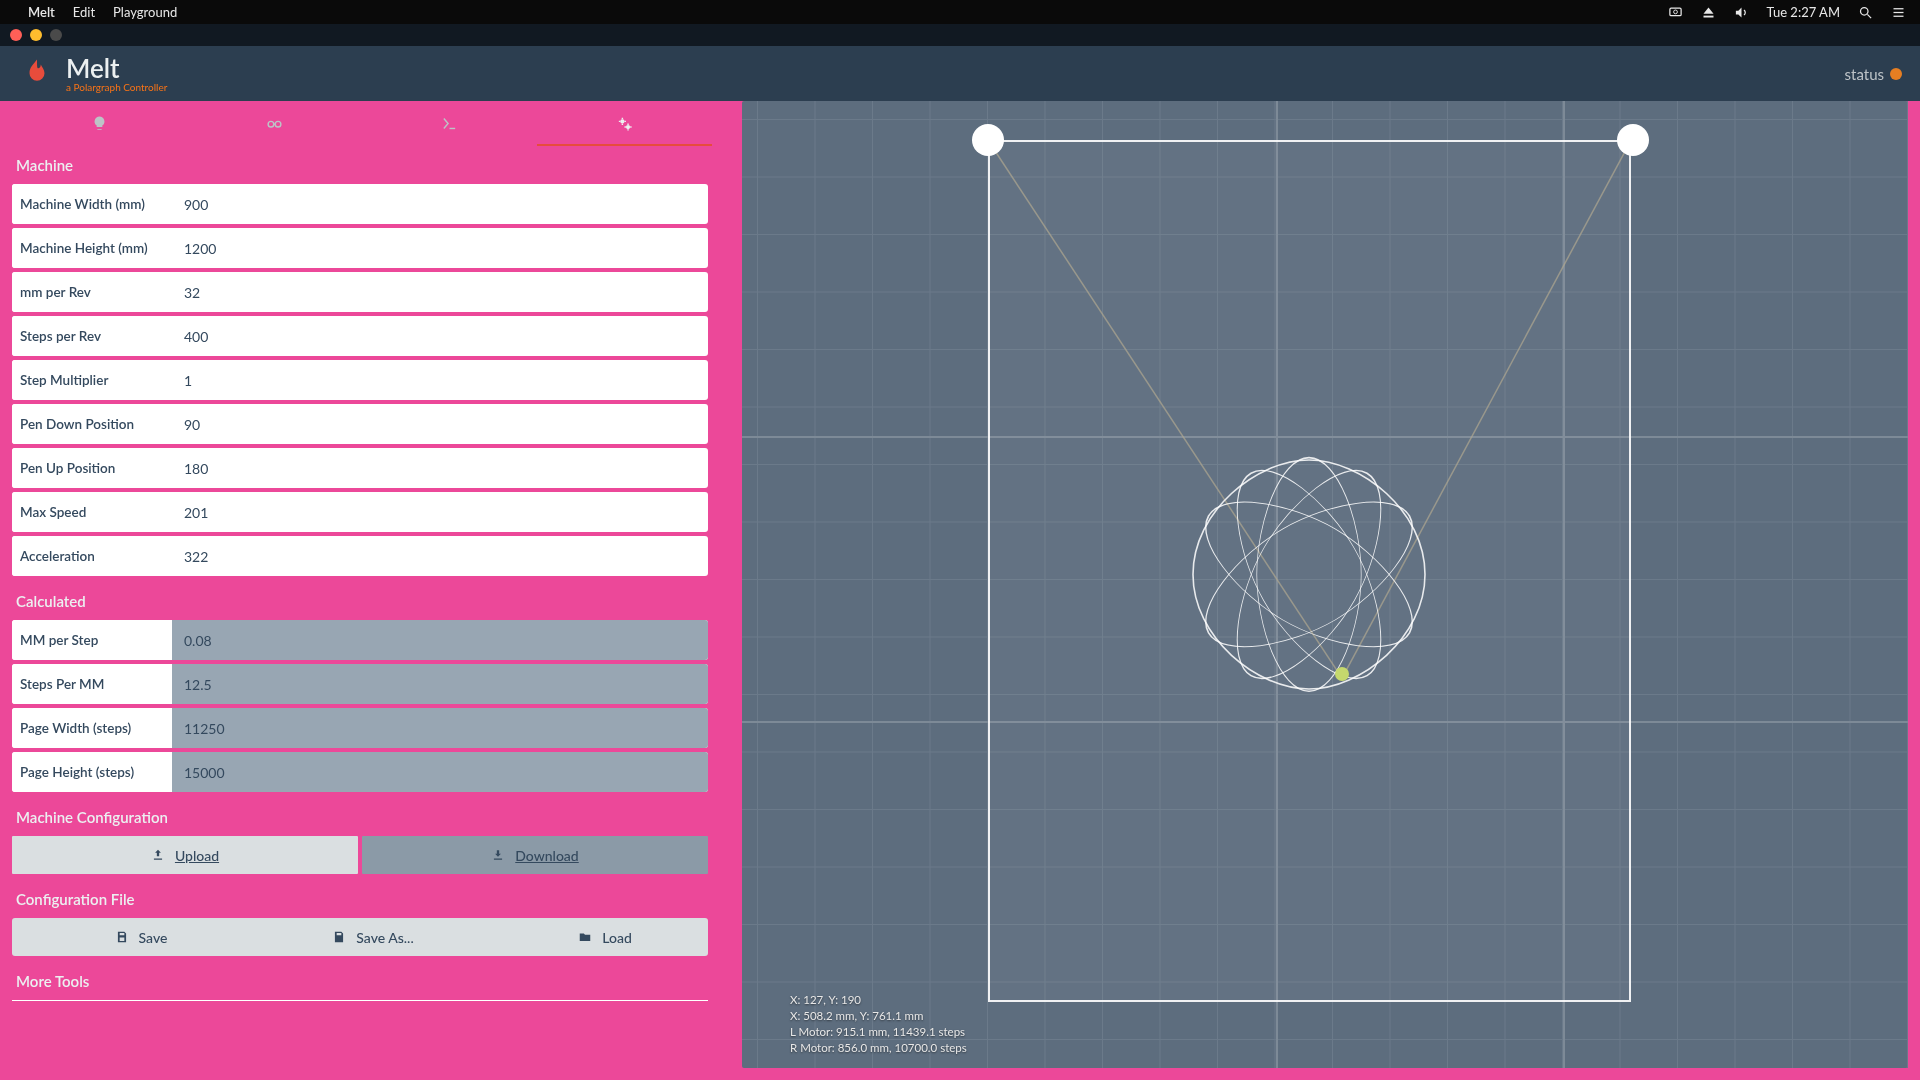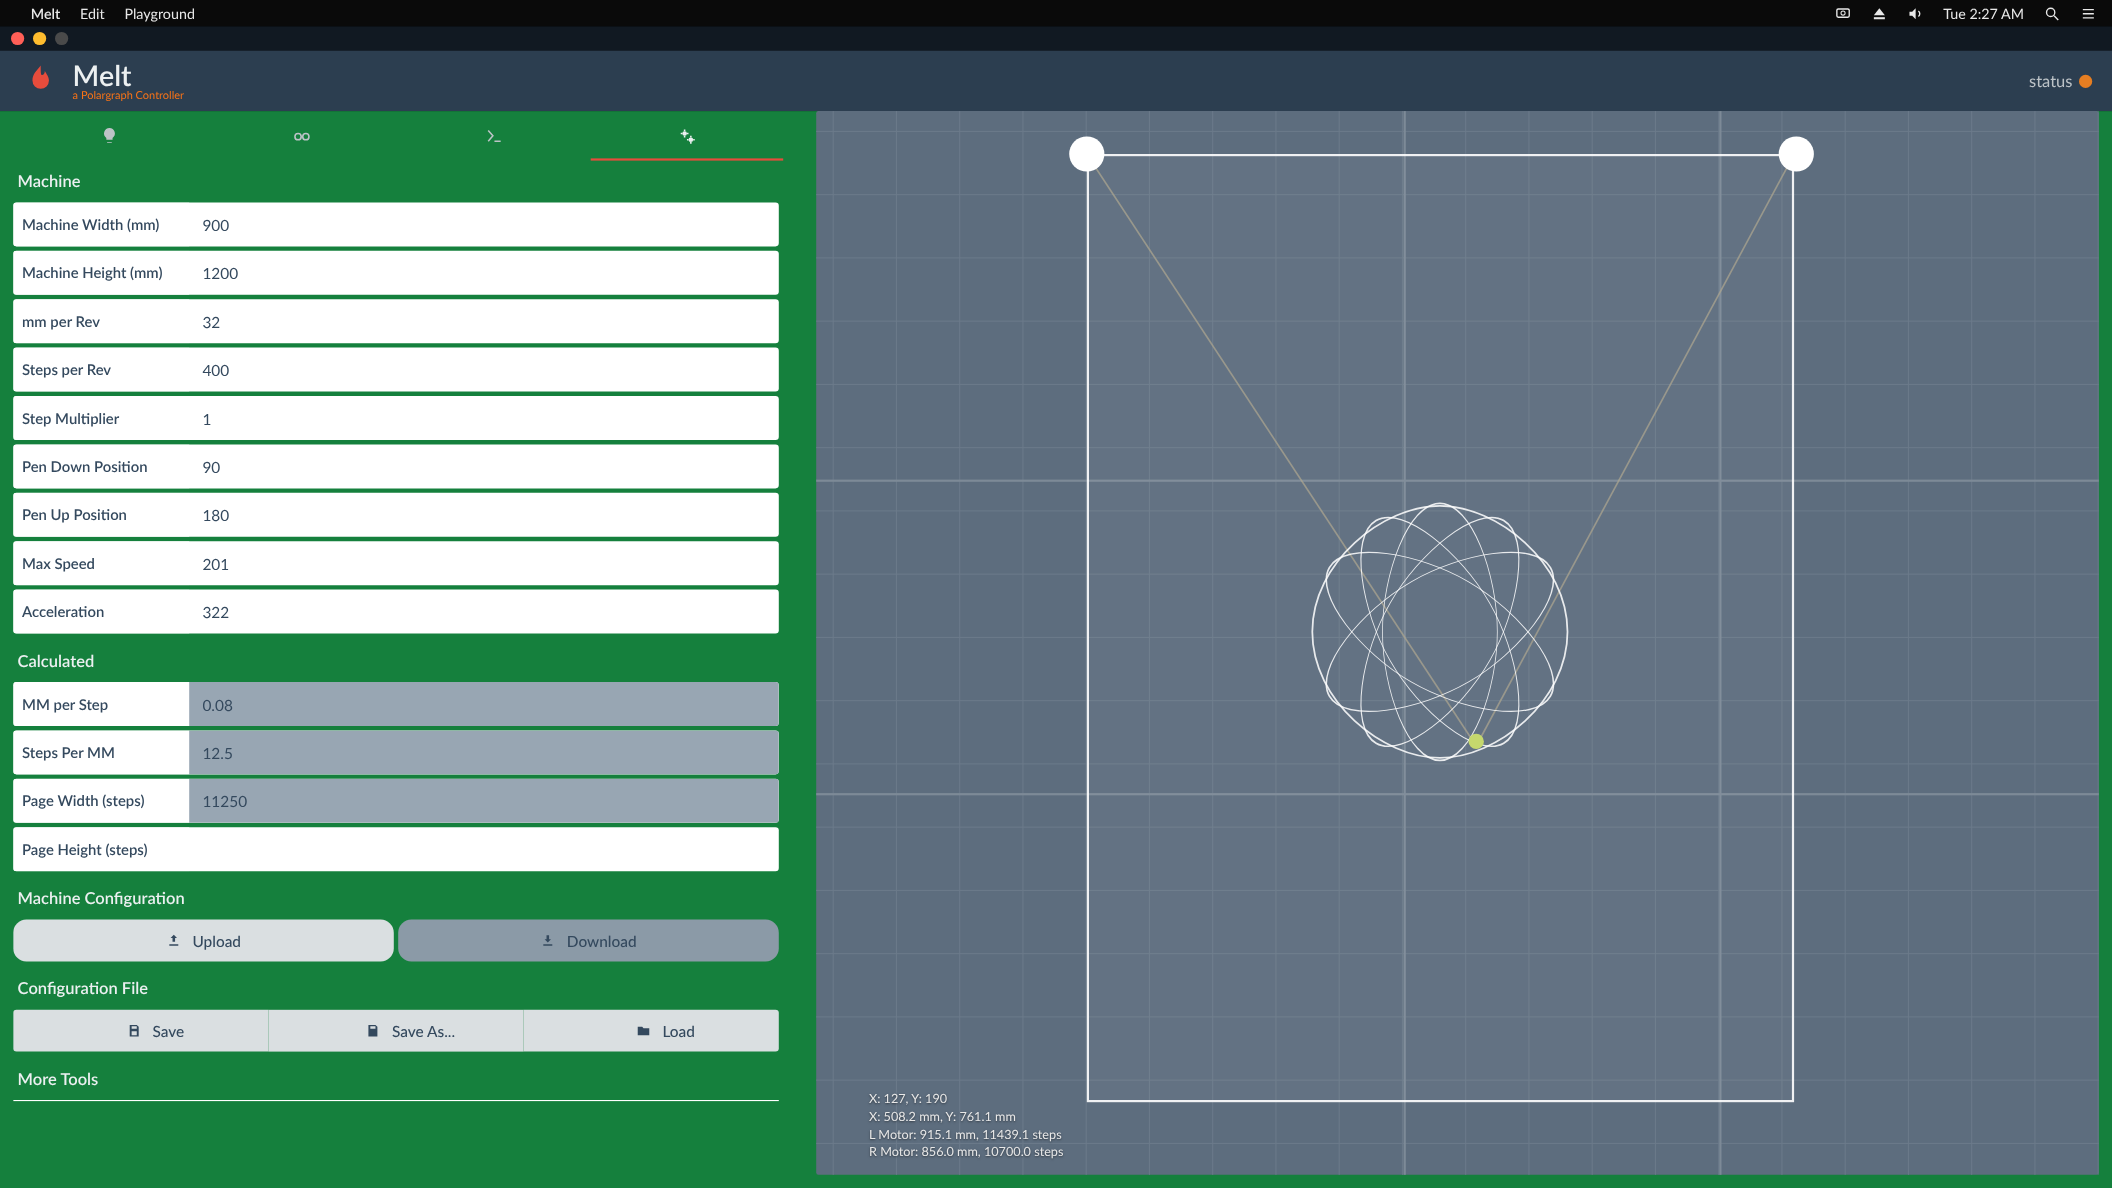--- a/index.html
+++ b/index.html
@@ -33,21 +33,21 @@
 }
 .app-header .brand{ display:flex; align-items:center; gap:14px;}
 .app-header .flame svg{ width:30px; height:30px; }
 .app-header h1{ font-size:26px; font-weight:600; line-height:1;}
 .app-header .subtitle{ font-size:10px; color:#f97316; }
 .app-header .status{ font-size:15px; color:#bdc3c7; display:flex; align-items:center; gap:6px;}
 .status-dot{ width:12px; height:12px; border-radius:50%; background:#e67e22;}
 
 
 .workspace{
-  height:979px; background:#15803d; display:flex; gap:30px; padding:0 12px 12px 12px;
+  height:979px; background:#ec4899; display:flex; gap:30px; padding:0 12px 12px 12px;
 }
 
 
 .panel{
   width:700px; display:flex; flex-direction:column;
 }
 .tabbar{
   height:45px; display:flex;
 }
 .tabbar .tab{
@@ -85,21 +85,21 @@
 .row.editable .value{ cursor:text; }
 .row.readonly .value{ background:#98a6b3; color:#34495e;}
 .row.readonly{ background:#fff;}
 .rows{ display:flex; flex-direction:column; gap:4px;}
 
 .btn-row{
   display:flex; height:38px; gap:4px;
 }
 .btn-row .btn{
   flex:1; display:flex; align-items:center; justify-content:center; gap:10px;
-  font-size:14px; font-weight:500; border-radius:12px; cursor:pointer;
+  font-size:14px; font-weight:500; border-radius:1px; cursor:pointer;text-decoration:underline;
 }
 .btn.light{ background:#dadfe1; color:#34495e; }
 .btn.dark{ background:#8b9aa7; color:#34495e; }
 .btn svg{ width:14px; height:14px; fill:currentColor;}
 
 .file-row{ display:flex; height:38px; gap:0;}
 .file-row .btn{
   flex:1; display:flex; align-items:center; justify-content:center; gap:10px;
   font-size:14px; font-weight:500; background:#dadfe1; color:#34495e; cursor:pointer;padding-left:26px;
 }
@@ -297,20 +297,21 @@
         <div class="row readonly">
           <div class="label">Steps Per MM</div>
           <div class="value">12.5</div>
         </div>
         <div class="row readonly">
           <div class="label">Page Width (steps)</div>
           <div class="value">11250</div>
         </div>
         <div class="row readonly">
           <div class="label">Page Height (steps)</div>
+          <div class="value">15000</div>
         </div>
       </div>
 
       <div class="section-title">Machine Configuration</div>
       <div class="btn-row">
         <div class="btn light">
           <svg viewBox="0 0 24 24">
               <path d="M12 3l5 5h-3v6h-4V8H7l5-5zM5 18h14v2H5z"></path>
             </svg>
           <span>Upload</span>

